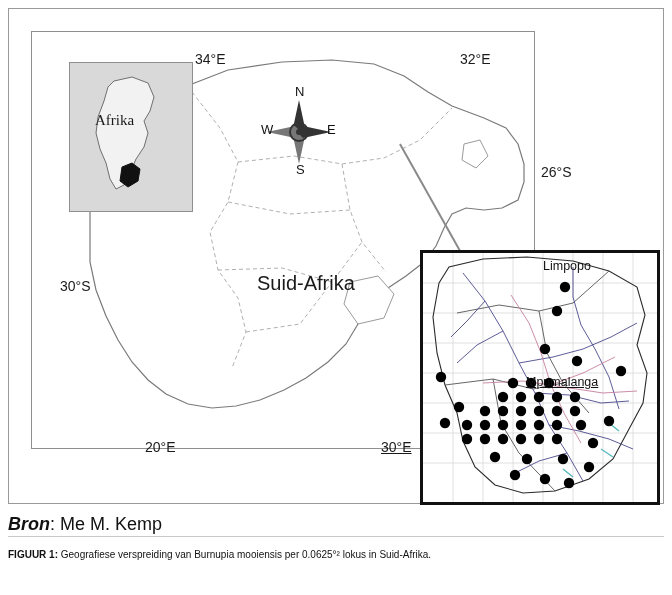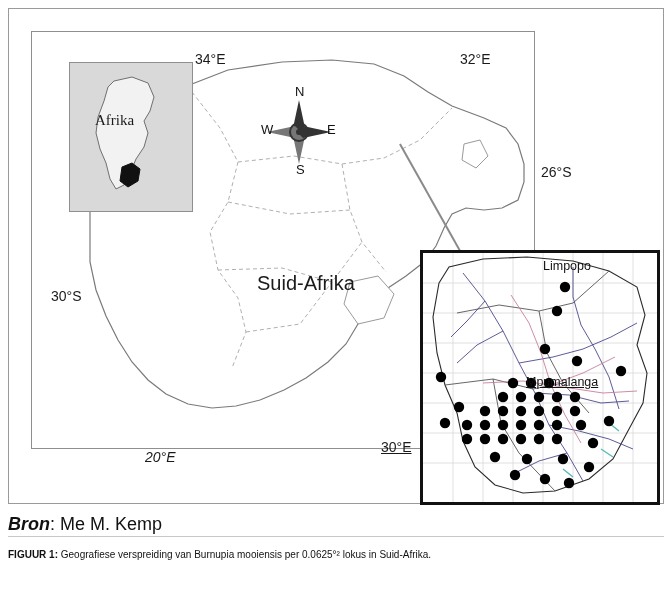--- a/index.html
+++ b/index.html
@@ -56,22 +56,22 @@
   .coord {
     position: absolute;
     font-size: 14px;
     color: #1a1a1a;
     white-space: nowrap;
     font-family: "Liberation Sans", sans-serif;
   }
   .coord-22e { left: 186px; top: 42px; }
   .coord-32e { left: 451px; top: 42px; }
   .coord-26s { left: 532px; top: 155px; }
-  .coord-30s { left: 42px; top: 269px; margin-top: 10px; }
-  .coord-20e { left: 136px; top: 440px; font-style: italic; }
+  .coord-30s { left: 51px; top: 269px; }
+  .coord-20e { left: 136px; top: 430px; }
   .coord-30e { left: 372px; top: 430px; text-decoration: underline; }
 
   .country-label {
     position: absolute;
     left: 225px;
     top: 240px;
     font-size: 20px;
     color: #1a1a1a;
   }
   .africa-label {

